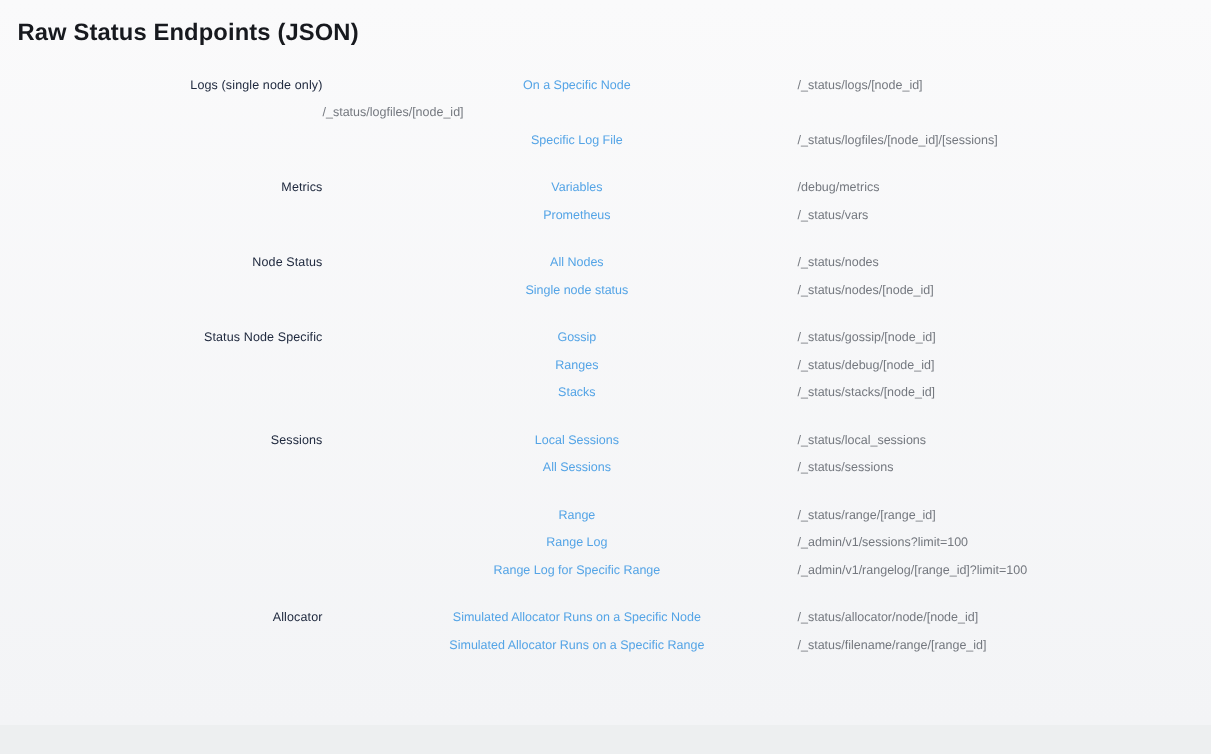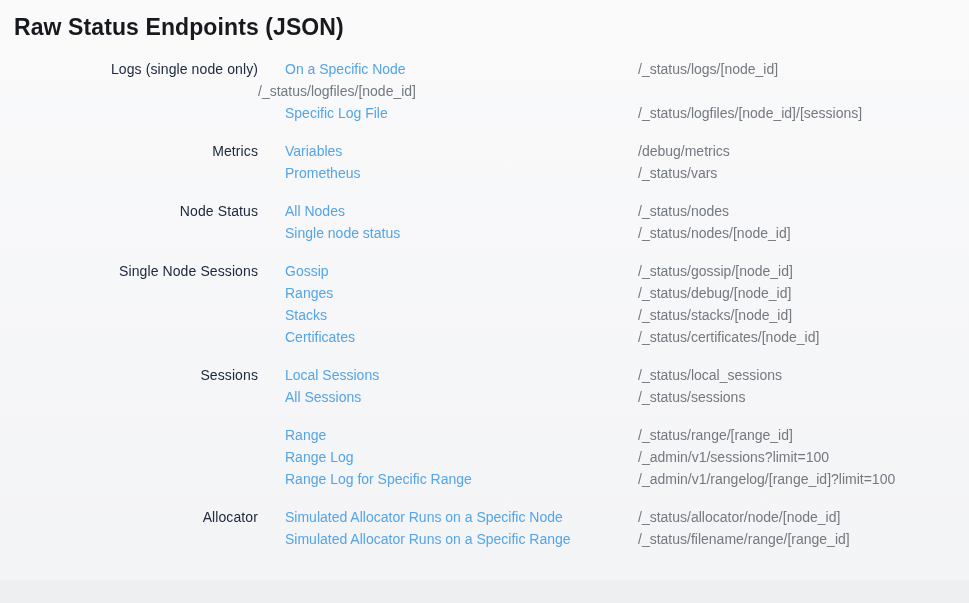--- a/index.html
+++ b/index.html
@@ -19,50 +19,51 @@
     background: var(--body-bg);
     font-family: "Liberation Sans", sans-serif;
   }
   .content {
     width: 969px;
     height: 580px;
     background: linear-gradient(180deg, var(--content-bg-top) 0%, var(--content-bg-bottom) 100%);
     padding: 14px 0 0 14px;
   }
   .page-title {
-    font-size: 23px;
+    font-size: 19px;
     line-height: 26px;
     font-weight: 700;
     letter-spacing: 0.1px;
     color: var(--title-color);
   }
   .endpoints-table {
     margin-top: 18px;
   }
   .section + .section { margin-top: 16px; }
   .row {
     display: grid;
     grid-template-columns: 244px 380px 1fr;
     height: 22px;
     line-height: 22px;
-    font-size: 14px;
+    font-size: 10px;
   }
   .cell.cat {
     text-align: right;
     color: var(--category-color);
     font-weight: 500;
     letter-spacing: 0.1px;
   }
   .cell.link {
     padding-left: 27px;
     color: var(--link-color);
     text-decoration: none;
     cursor: pointer;
     white-space: nowrap;
     overflow: hidden;
+    text-align: center;
   }
   .cell.path {
     color: var(--path-color);
     white-space: nowrap;
   }
 </style>
 </head>
 <body>
 
 <div class="content">
@@ -103,38 +104,33 @@
           <div class="cell path">/_status/nodes</div>
         </div>
         <div class="row">
           <div class="cell cat"></div>
           <a class="cell link">Single node status</a>
           <div class="cell path">/_status/nodes/[node_id]</div>
         </div>
       </div>
       <div class="section">
         <div class="row">
-          <div class="cell cat">Single Node Sessions</div>
+          <div class="cell cat">Status Node Specific</div>
           <a class="cell link">Gossip</a>
           <div class="cell path">/_status/gossip/[node_id]</div>
         </div>
         <div class="row">
           <div class="cell cat"></div>
           <a class="cell link">Ranges</a>
           <div class="cell path">/_status/debug/[node_id]</div>
         </div>
         <div class="row">
           <div class="cell cat"></div>
           <a class="cell link">Stacks</a>
           <div class="cell path">/_status/stacks/[node_id]</div>
-        </div>
-        <div class="row">
-          <div class="cell cat"></div>
-          <a class="cell link">Certificates</a>
-          <div class="cell path">/_status/certificates/[node_id]</div>
         </div>
       </div>
       <div class="section">
         <div class="row">
           <div class="cell cat">Sessions</div>
           <a class="cell link">Local Sessions</a>
           <div class="cell path">/_status/local_sessions</div>
         </div>
         <div class="row">
           <div class="cell cat"></div>

